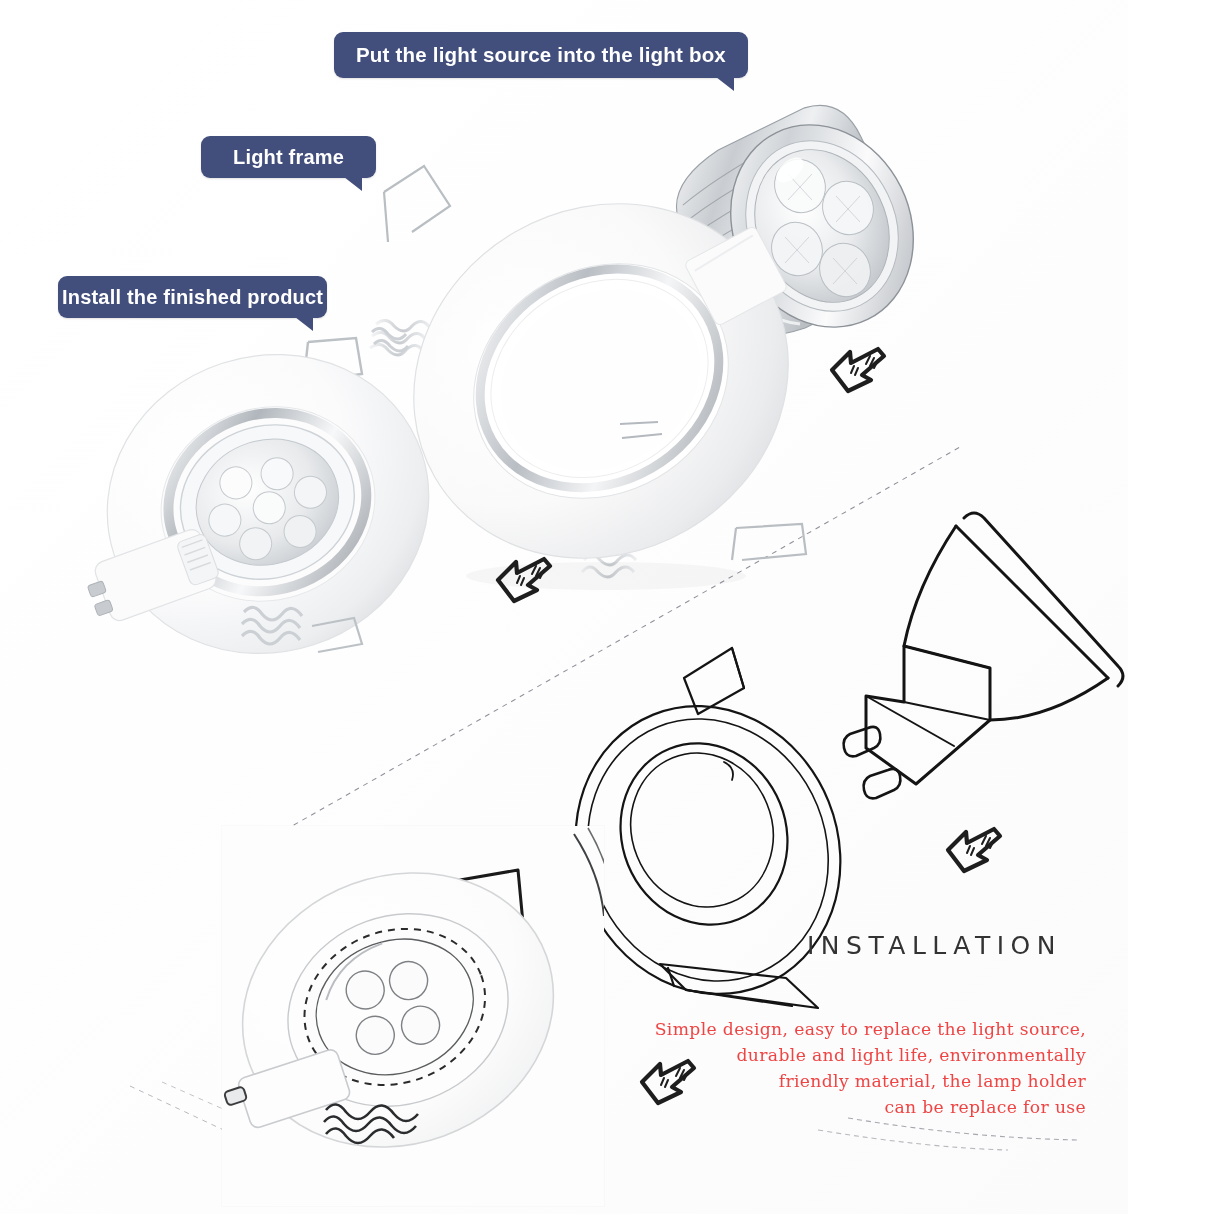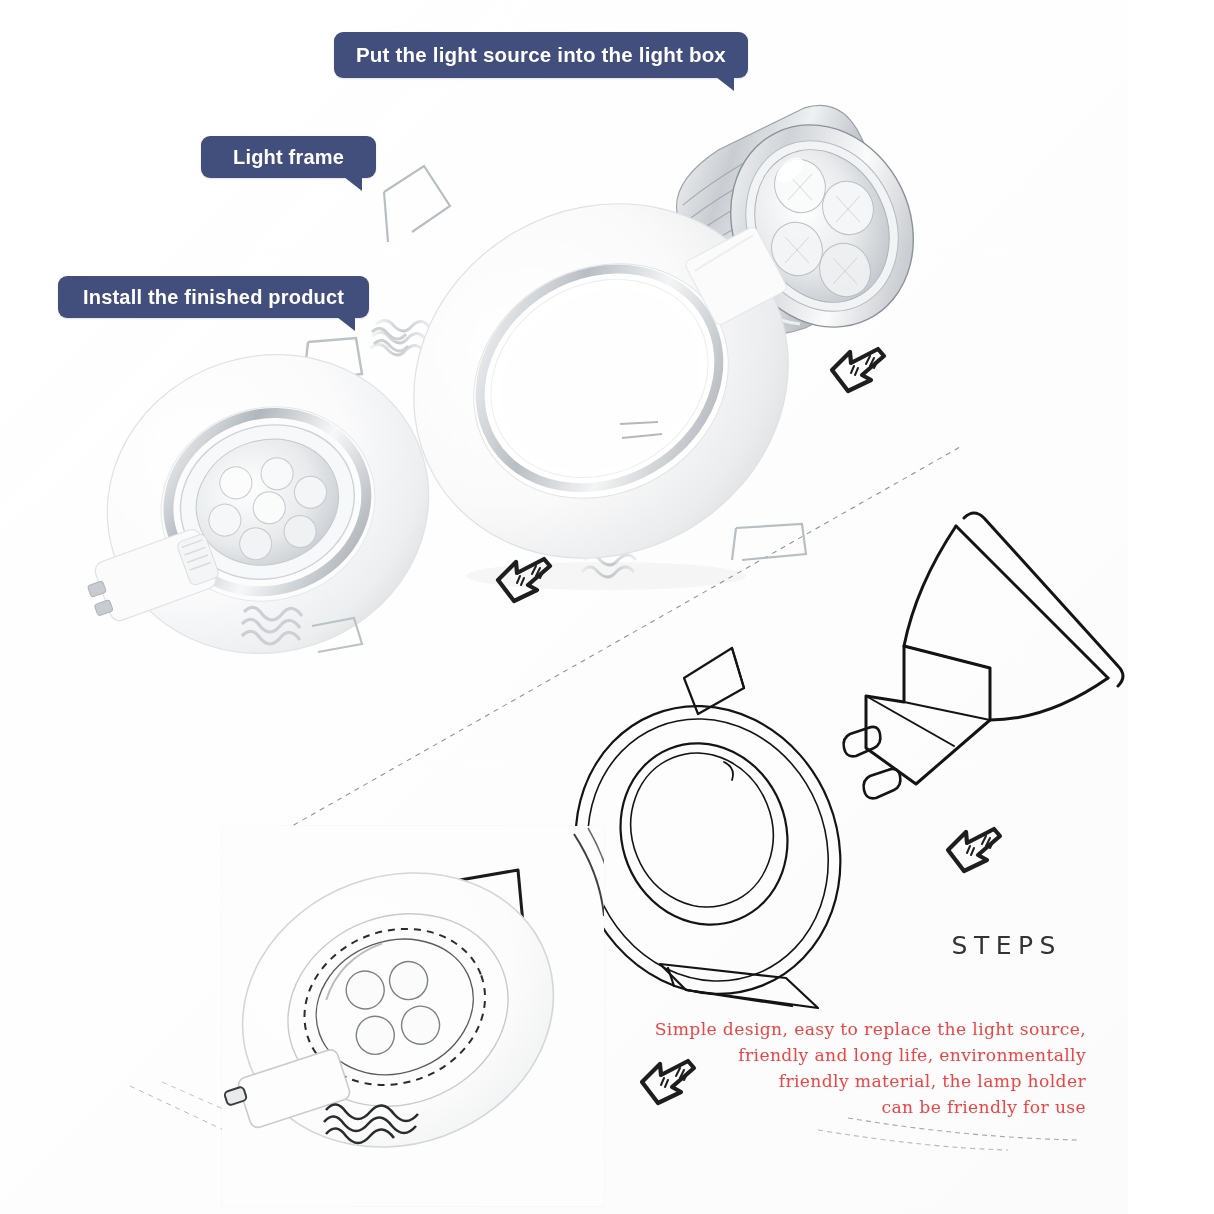--- a/index.html
+++ b/index.html
@@ -41,21 +41,21 @@
   }
   
   .bubble.tail-br::after{
     right:14px;bottom:-13px;
     border-width:14px 0 0 18px;
     border-color:#424e7b transparent transparent transparent;
   }
 
   #bubble-light-box{left:334px;top:32px;height:46px;padding:0 22px;font-size:20.5px;}
   #bubble-light-frame{left:201px;top:136px;height:42px;padding:0 32px;font-size:20px;}
-  #bubble-install{left:58px;top:276px;height:42px;padding:0 25px;font-size:20px;}
+  #bubble-install{left:58px;top:276px;height:42px;padding:0 4px;font-size:20px;}
 
   
   .art{position:absolute;}
   .art svg{display:block;overflow:visible;}
 
   
   .arrow{position:absolute;z-index:30;}
 
   
   #inset-panel{
@@ -490,28 +490,28 @@
 
   <div class="bubble tail-br" id="bubble-light-frame">
     <span class="txt">Light frame</span>
   </div>
 
   <div class="bubble tail-br" id="bubble-install">
     <span class="txt">Install the finished product</span>
   </div>
 
   <div id="headings">
-    <div class="h-line second">STEPS</div>
+    <div class="h-line">INSTALLATION</div>
   </div>
 
   <div id="body-copy">
     <span class="l">Simple design, easy to replace the light source,</span>
-    <span class="l">friendly and long life, environmentally</span>
+    <span class="l">durable and light life, environmentally</span>
     <span class="l">friendly material, the lamp holder</span>
-    <span class="l">can be friendly for use</span>
+    <span class="l">can be replace for use</span>
   </div>
 
   <svg id="swoosh" width="300" height="70" viewBox="0 0 300 70">
     <path d="M40 14 Q160 34 272 36" fill="none" stroke="#8a8a95" stroke-width="1.1" stroke-dasharray="5 4" opacity=".75"></path>
     <path d="M10 26 Q120 44 200 46" fill="none" stroke="#8a8a95" stroke-width="1.1" stroke-dasharray="5 4" opacity=".6"></path>
   </svg>
 
 </div>
 
 </body></html>

